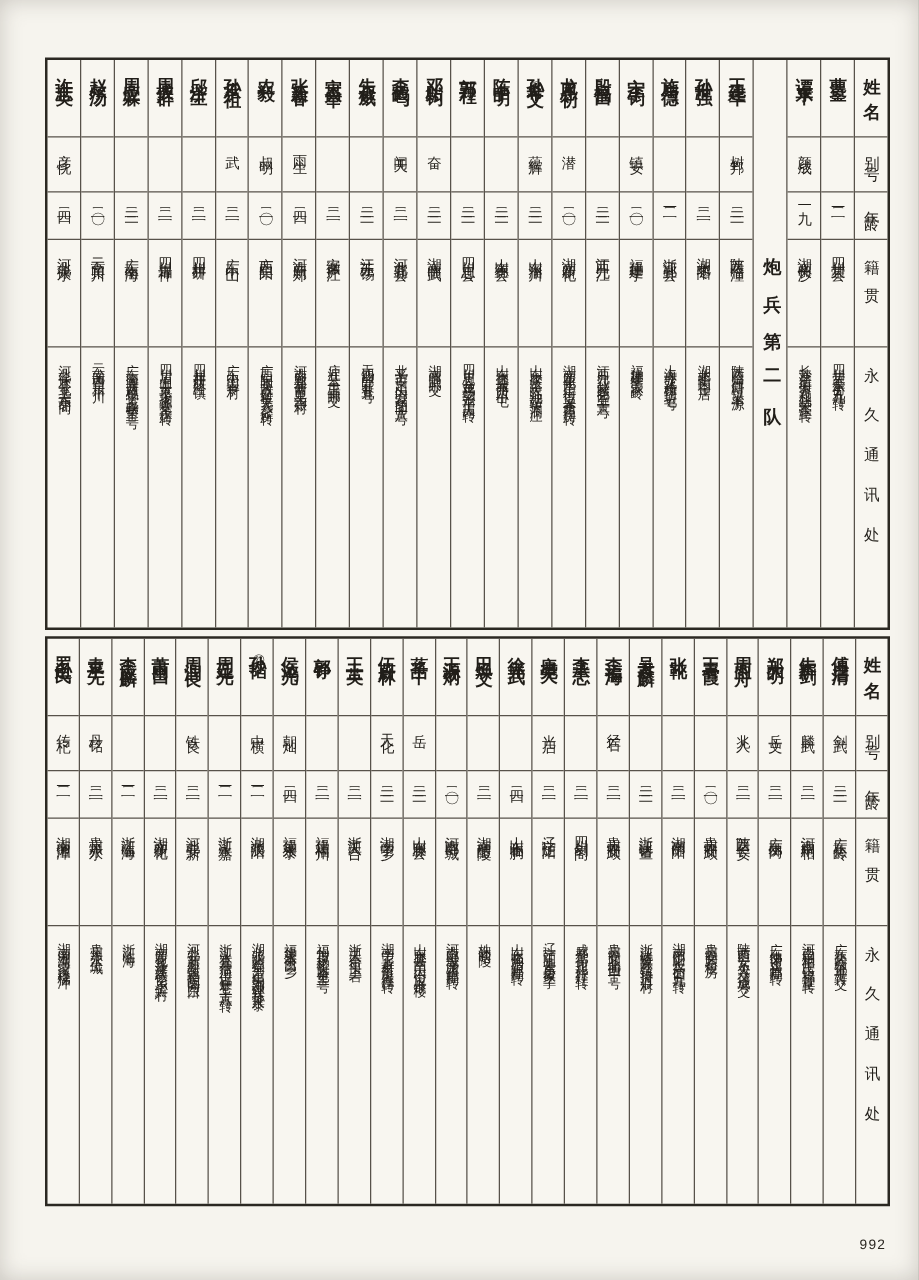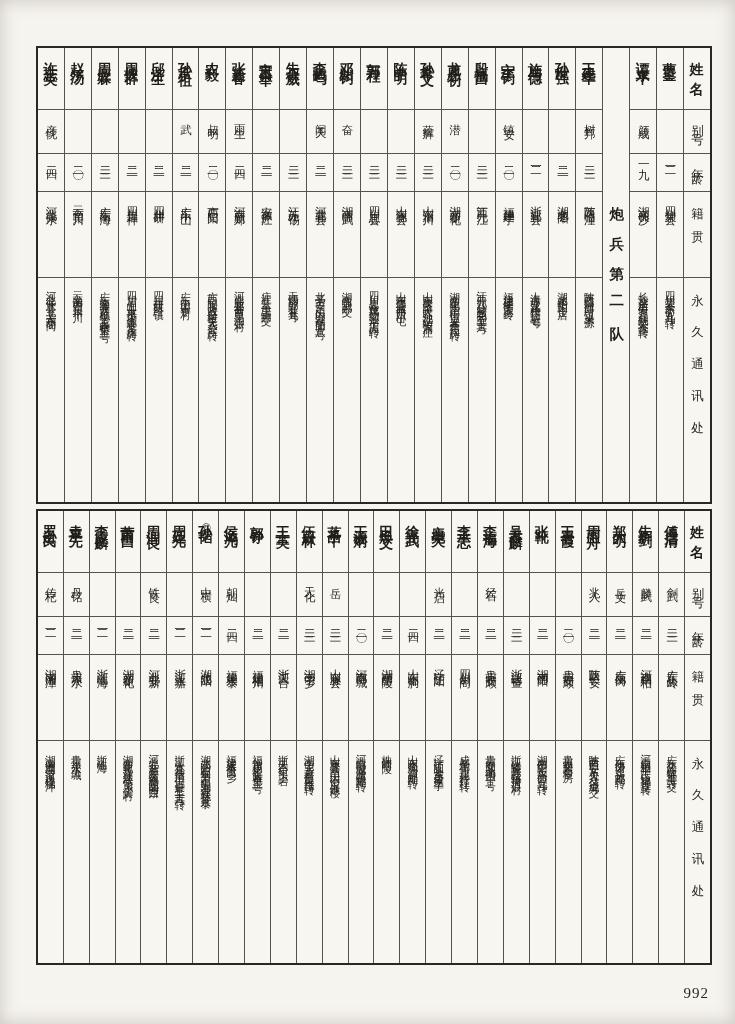--- a/index.html
+++ b/index.html
@@ -33,22 +33,22 @@
   
   .h-name{font-size:14px;letter-spacing:20px;font-weight:700;}
   .h-alias{font-size:12.5px;letter-spacing:9px;}
   .h-age{font-size:12.5px;letter-spacing:4px;}
   .h-origin{font-size:12.5px;letter-spacing:24px;}
   .h-addr{font-size:12.5px;letter-spacing:32px;line-height:normal;height:auto;}
   
   .col-unit .cell{height:100%;border-bottom:none;}
   .c-unit{padding-top:146px;font-size:14.5px;font-weight:700;letter-spacing:30px;}
   .pageno{
-    position:absolute;right:26px;bottom:22px;font-family:Liberation Serif, serif;
-    font-size:15px;letter-spacing:1px;color:#2a2620;
+    position:absolute;right:26px;bottom:22px;font-family:Liberation Sans, sans-serif;
+    font-size:11px;letter-spacing:1px;color:#2a2620;
   }
 </style>
 </head>
 <body>
 
 <div class="paper">
   <div class="tables">
     <div class="sec sec-top">
         <div class="col col-header">
           <div class="cell c-name">

